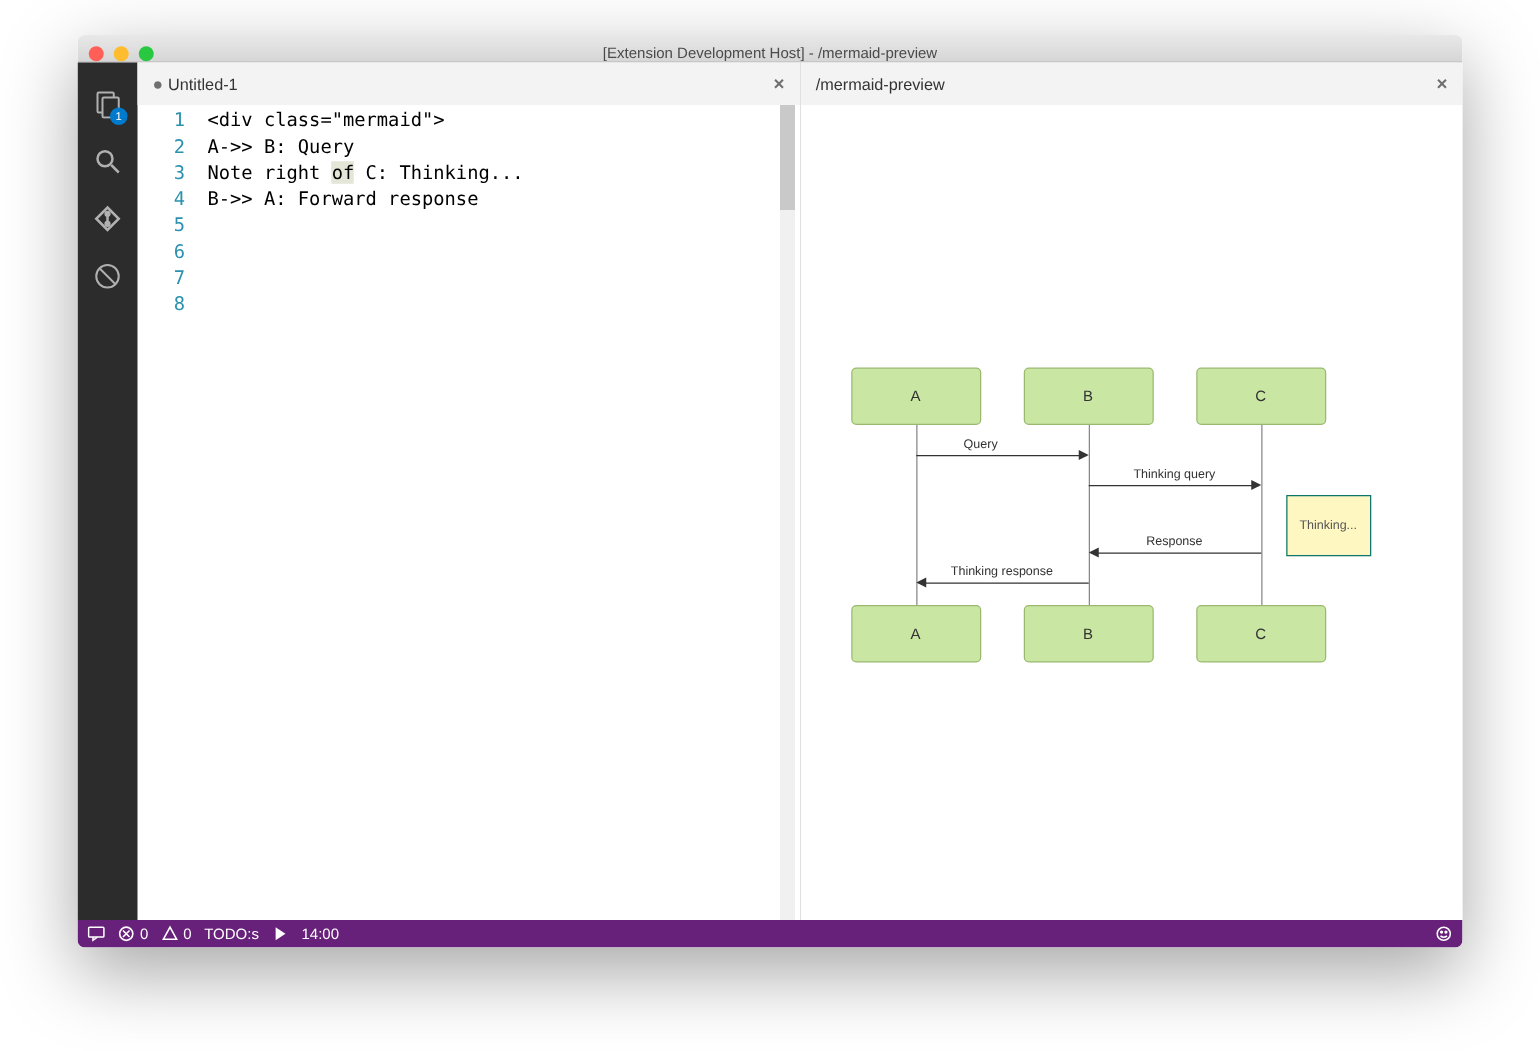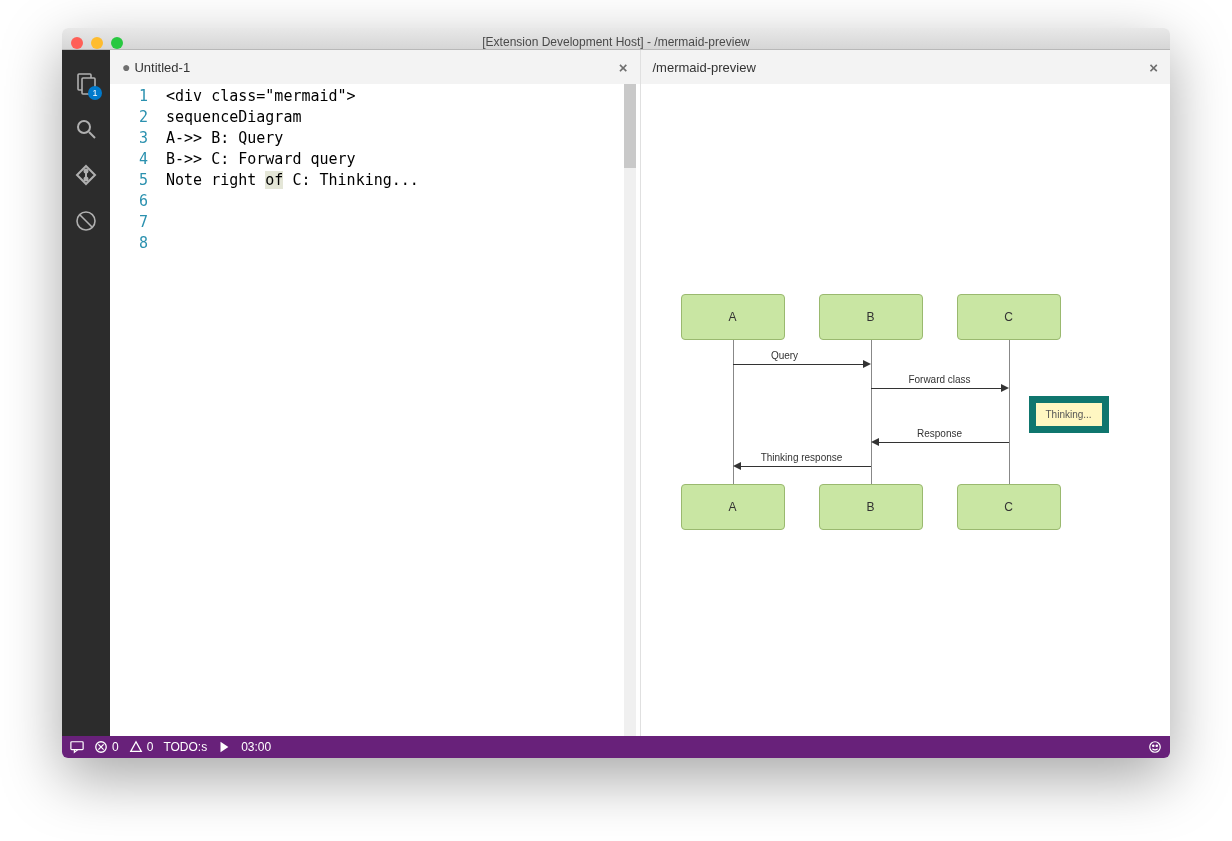--- a/index.html
+++ b/index.html
@@ -147,23 +147,23 @@
 .arrow-l { border-right: 8px solid #333; }
 .msg-label {
   position: absolute;
   font-size: 10px; color: #333;
   transform: translateX(-50%);
   white-space: nowrap;
 }
 .note-box {
   position: absolute;
   background: #fff7c2;
-  border: 7px solid #0f766e;
+  border: 1px solid #0f766e;
   font-size: 10px; color: #555;
-  padding: 6px 10px;
+  padding: 18px 10px;
 }
 .statusbar {
   height: 22px;
   background: #68217a;
   color: #fff;
   display: flex; align-items: center;
   font-size: 12px;
   padding: 0 8px;
   gap: 10px;
 }
@@ -229,21 +229,21 @@
           <div class="gutter">
             <div>1</div>
             <div>2</div>
             <div>3</div>
             <div>4</div>
             <div>5</div>
             <div>6</div>
             <div>7</div>
             <div>8</div>
           </div>
-          <div class="code-lines" id="code-area"><div>&lt;div class="mermaid"&gt;</div><div>sequenceDiagram</div><div>A-&gt;&gt; B: Query</div><div>B-&gt;&gt; C: Forward query</div><div>Note right <span class="hl">of</span> C: Thinking...</div></div>
+          <div class="code-lines" id="code-area"><div>&lt;div class="mermaid"&gt;</div><div>A-&gt;&gt; B: Query</div><div>Note right <span class="hl">of</span> C: Thinking...</div><div>B-&gt;&gt; A: Forward response</div></div>
           <div class="minimap">
             <div class="minimap-thumb"></div>
           </div>
         </div>
       </div>
 
       <div class="preview-split">
         <div class="tabbar">
           <span class="tab-title">/mermaid-preview</span>
           <span class="tab-close">×</span>
@@ -255,21 +255,21 @@
           <div class="seq-actor" style="left:316px; top:210px">C</div>
 
           <div class="lifeline" style="left:92px; top:256px; height:144px"></div>
           <div class="lifeline" style="left:230px; top:256px; height:144px"></div>
           <div class="lifeline" style="left:368px; top:256px; height:144px"></div>
 
           <div class="msg-label" style="left:144px; top:266px">Query</div>
           <div class="msg-line" style="left:92px; top:280px; width:136px"></div>
           <div class="msg-arrow arrow-r" style="left:222px; top:276px"></div>
 
-          <div class="msg-label" style="left:299px; top:290px">Forward class</div>
+          <div class="msg-label" style="left:299px; top:290px">Thinking query</div>
           <div class="msg-line" style="left:230px; top:304px; width:136px"></div>
           <div class="msg-arrow arrow-r" style="left:360px; top:300px"></div>
 
           <div class="note-box" style="left:388px; top:312px">Thinking...</div>
 
           <div class="msg-label" style="left:299px; top:344px">Response</div>
           <div class="msg-line" style="left:232px; top:358px; width:136px"></div>
           <div class="msg-arrow arrow-l" style="left:230px; top:354px"></div>
 
           <div class="msg-label" style="left:161px; top:368px">Thinking response</div>
@@ -304,21 +304,21 @@
     </div>
     <div class="sb-item">
       <span>TODO:s</span>
     </div>
     <div class="sb-item">
       <svg viewBox="0 0 16 16" fill="currentColor">
           <path d="M4 2 L13 8 L4 14 Z"></path>
         </svg>
     </div>
     <div class="sb-item">
-      <span>03:00</span>
+      <span>14:00</span>
     </div>
     <div class="sb-spacer"></div>
     <div class="sb-item">
       <svg viewBox="0 0 16 16" fill="none" stroke="currentColor" stroke-width="1.4">
           <circle cx="8" cy="8" r="6"></circle>
           <circle cx="6" cy="6.5" r="0.8" fill="currentColor"></circle>
           <circle cx="10" cy="6.5" r="0.8" fill="currentColor"></circle>
           <path d="M5 10 Q8 12.5 11 10"></path>
         </svg>
     </div>

